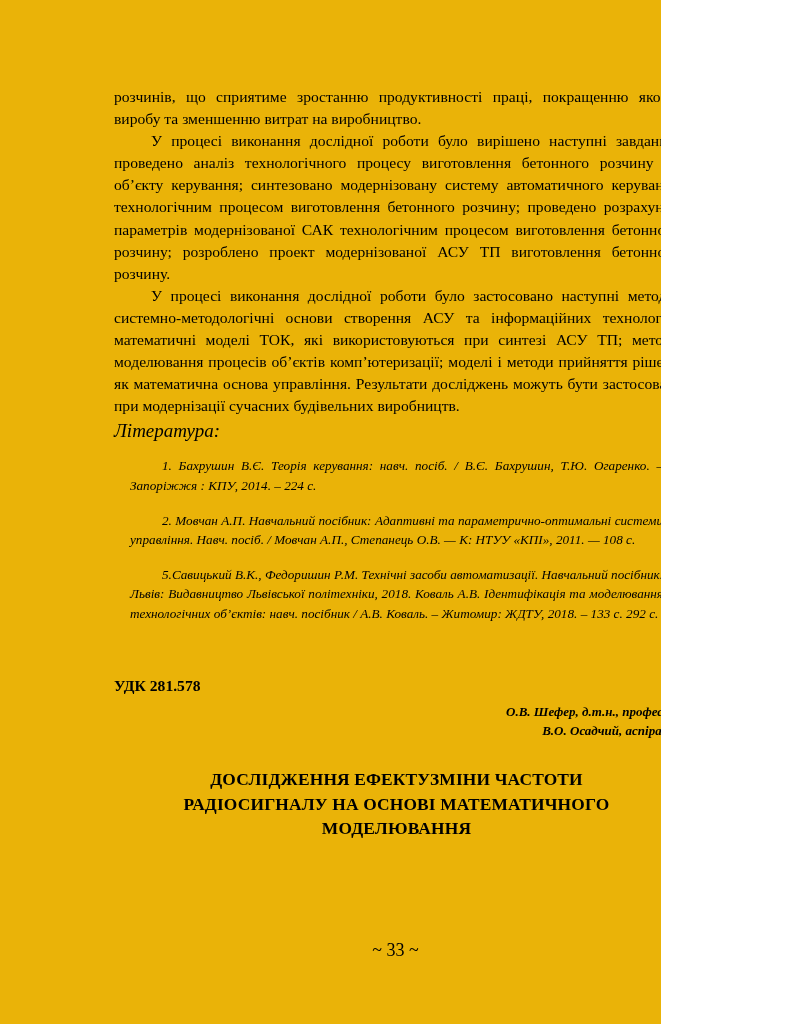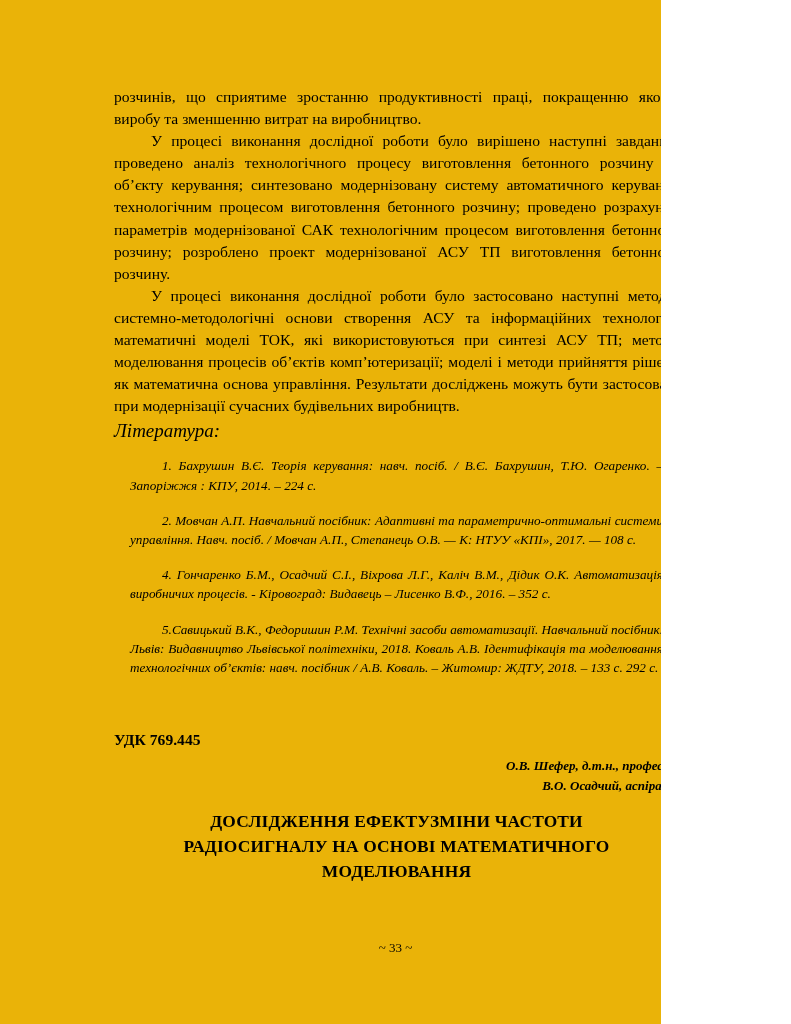--- a/index.html
+++ b/index.html
@@ -71,42 +71,42 @@
     font-size: 13px;
     line-height: 19.6px;
     font-weight: bold;
   }
   .authors .line {
     display: block;
   }
 
   
   .article-title {
-    margin: 0;
+    margin: 12px;
     padding: 0 38px;
     font-size: 17.4px;
     line-height: 24.6px;
     font-weight: bold;
     text-align: center;
     letter-spacing: 0.15px;
   }
 
   
   .gap-udk { height: 36px; }
   .gap-authors { height: 5px; }
   .gap-title { height: 14px; }
 
   
   .footer {
     position: absolute;
     left: 0;
     top: 940px;
     width: 791px;
     text-align: center;
-    font-size: 13px;
+    font-size: 18px;
     font-family: "Liberation Serif", "DejaVu Serif", serif;
     color: #000000;
   }
 </style>
 </head>
 <body>
 
 <div class="page">
 
   <div class="content">
@@ -114,31 +114,30 @@
     <p class="body-p no-indent">розчинів, що сприятиме зростанню продуктивності праці, покращенню якості виробу та зменшенню витрат на виробництво.</p>
 
     <p class="body-p">У процесі виконання дослідної роботи було вирішено наступні завдання: проведено аналіз технологічного процесу виготовлення бетонного розчину як об’єкту керування; синтезовано модернізовану систему автоматичного керування технологічним процесом виготовлення бетонного розчину; проведено розрахунок параметрів модернізованої САК технологічним процесом виготовлення бетонного розчину; розроблено проект модернізованої АСУ ТП виготовлення бетонного розчину.</p>
 
     <p class="body-p">У процесі виконання дослідної роботи було застосовано наступні методи: системно-методологічні основи створення АСУ та інформаційних технологій; математичні моделі ТОК, які використовуються при синтезі АСУ ТП; методи моделювання процесів об’єктів комп’ютеризації; моделі і методи прийняття рішень як математична основа управління. Результати досліджень можуть бути застосовані при модернізації сучасних будівельних виробництв.</p>
 
     <p class="ref-heading">Література:</p>
 
     <p class="ref-p">1. Бахрушин В.Є. Теорія керування: навч. посіб. / В.Є. Бахрушин, Т.Ю. Огаренко. – Запоріжжя : КПУ, 2014. – 224 с.</p>
 
-    <p class="ref-p">2. Мовчан А.П. Навчальний посібник: Адаптивні та параметрично-оптимальні системи управління. Навч. посіб. / Мовчан А.П., Степанець О.В. — К: НТУУ «КПІ», 2017. — 108 с.</p>
+    <p class="ref-p">2. Мовчан А.П. Навчальний посібник: Адаптивні та параметрично-оптимальні системи управління. Навч. посіб. / Мовчан А.П., Степанець О.В. — К: НТУУ «КПІ», 2011. — 108 с.</p>
 
 
-    <p class="ref-p">4. Гончаренко Б.М., Осадчий С.І., Віхрова Л.Г., Каліч В.М., Дідик О.К. Автоматизація виробничих процесів. - Кіровоград: Видавець – Лисенко В.Ф., 2016. – 352 с.</p>
 
     <p class="ref-p">5.Савицький В.К., Федоришин Р.М. Технічні засоби автоматизації. Навчальний посібник. Львів: Видавництво Львівської політехніки, 2018. Коваль А.В. Ідентифікація та моделювання технологічних об’єктів: навч. посібник / А.В. Коваль. – Житомир: ЖДТУ, 2018. – 133 с. 292 с.</p>
 
 
     <div class="gap-udk"></div>
 
-    <p class="udk">УДК 769.445</p>
+    <p class="udk">УДК 281.578</p>
 
     <div class="gap-authors"></div>
 
     <div class="authors">
       <span class="line">О.В. Шефер, д.т.н., професор,</span>
       <span class="line">В.О. Осадчий, аспірант</span>
     </div>
 
     <div class="gap-title"></div>
 

